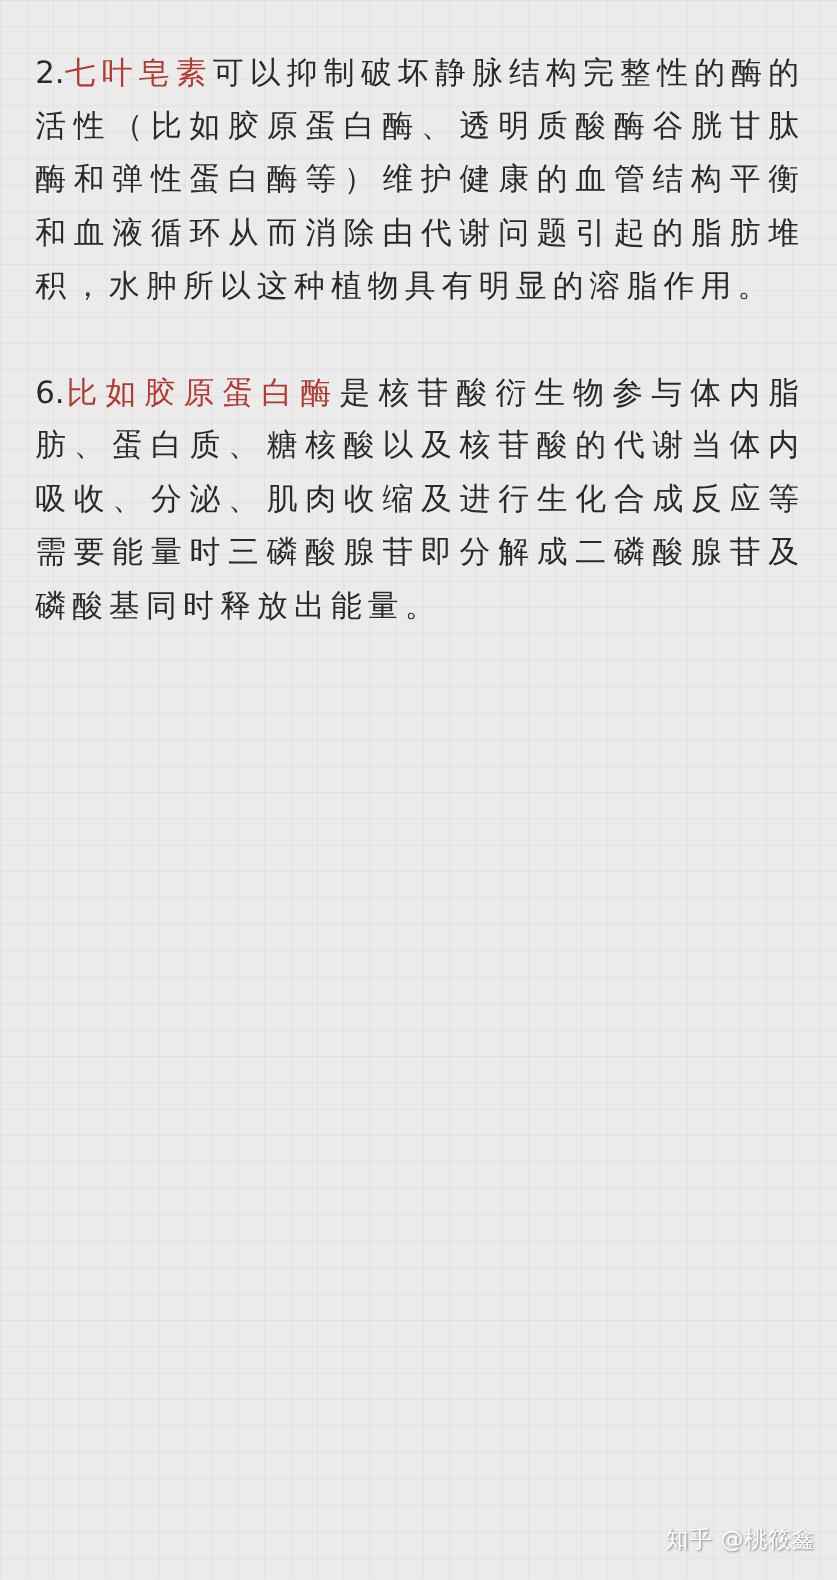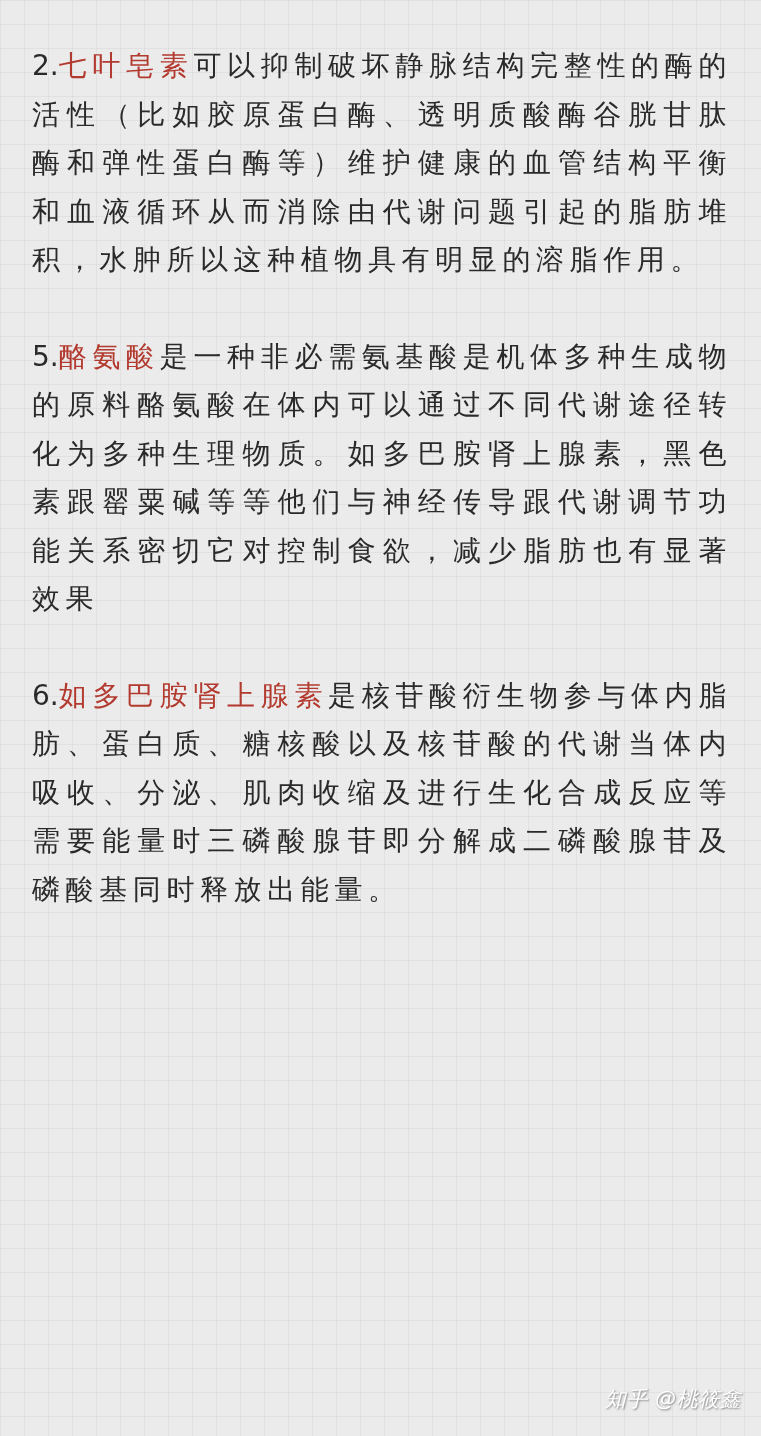--- a/index.html
+++ b/index.html
@@ -14,25 +14,23 @@
     position:relative;
   }
   .content { position:absolute; left:32px; top:30px; width:700px; }
   .section { font-size:28px; line-height:48.5px; color:#2a2a2a; letter-spacing:5.6px; margin-bottom:48px; text-align:justify;margin-top:12px; }
   .section .num { letter-spacing:0; }
   .section .hl { color:#b33a2f; }
   .watermark {
     position:absolute; right:20px; top:1385px;
     font-size:21px; color:#ffffff; letter-spacing:0.5px;
     text-shadow:1px 1px 2px rgba(0,0,0,0.45);
-    font-style:italic;
   }
 </style>
 </head>
 <body>
 
 <div class="content">
   <p class="section"><span class="num">2.</span><span class="hl">七叶皂素</span><span>可以抑制破坏静脉结构完整性的酶的活性（比如胶原蛋白酶、透明质酸酶谷胱甘肽酶和弹性蛋白酶等）维护健康的血管结构平衡和血液循环从而消除由代谢问题引起的脂肪堆积，水肿所以这种植物具有明显的溶脂作用。</span></p>
-  <p class="section"><span class="num">5.</span><span class="hl">酪氨酸</span><span>是一种非必需氨基酸是机体多种生成物的原料酪氨酸在体内可以通过不同代谢途径转化为多种生理物质。如多巴胺肾上腺素，黑色素跟罂粟碱等等他们与神经传导跟代谢调节功能关系密切它对控制食欲，减少脂肪也有显著效果</span></p>
-  <p class="section"><span class="num">6.</span><span class="hl">如多巴胺肾上腺素</span><span>是核苷酸衍生物参与体内脂肪、蛋白质、糖核酸以及核苷酸的代谢当体内吸收、分泌、肌肉收缩及进行生化合成反应等需要能量时三磷酸腺苷即分解成二磷酸腺苷及磷酸基同时释放出能量。</span></p>
+  <p class="section"><span class="num">6.</span><span class="hl">比如胶原蛋白酶</span><span>是核苷酸衍生物参与体内脂肪、蛋白质、糖核酸以及核苷酸的代谢当体内吸收、分泌、肌肉收缩及进行生化合成反应等需要能量时三磷酸腺苷即分解成二磷酸腺苷及磷酸基同时释放出能量。</span></p>
 </div>
 
 <div class="watermark">知乎 @桃筱鑫</div>
 
 </body></html>

